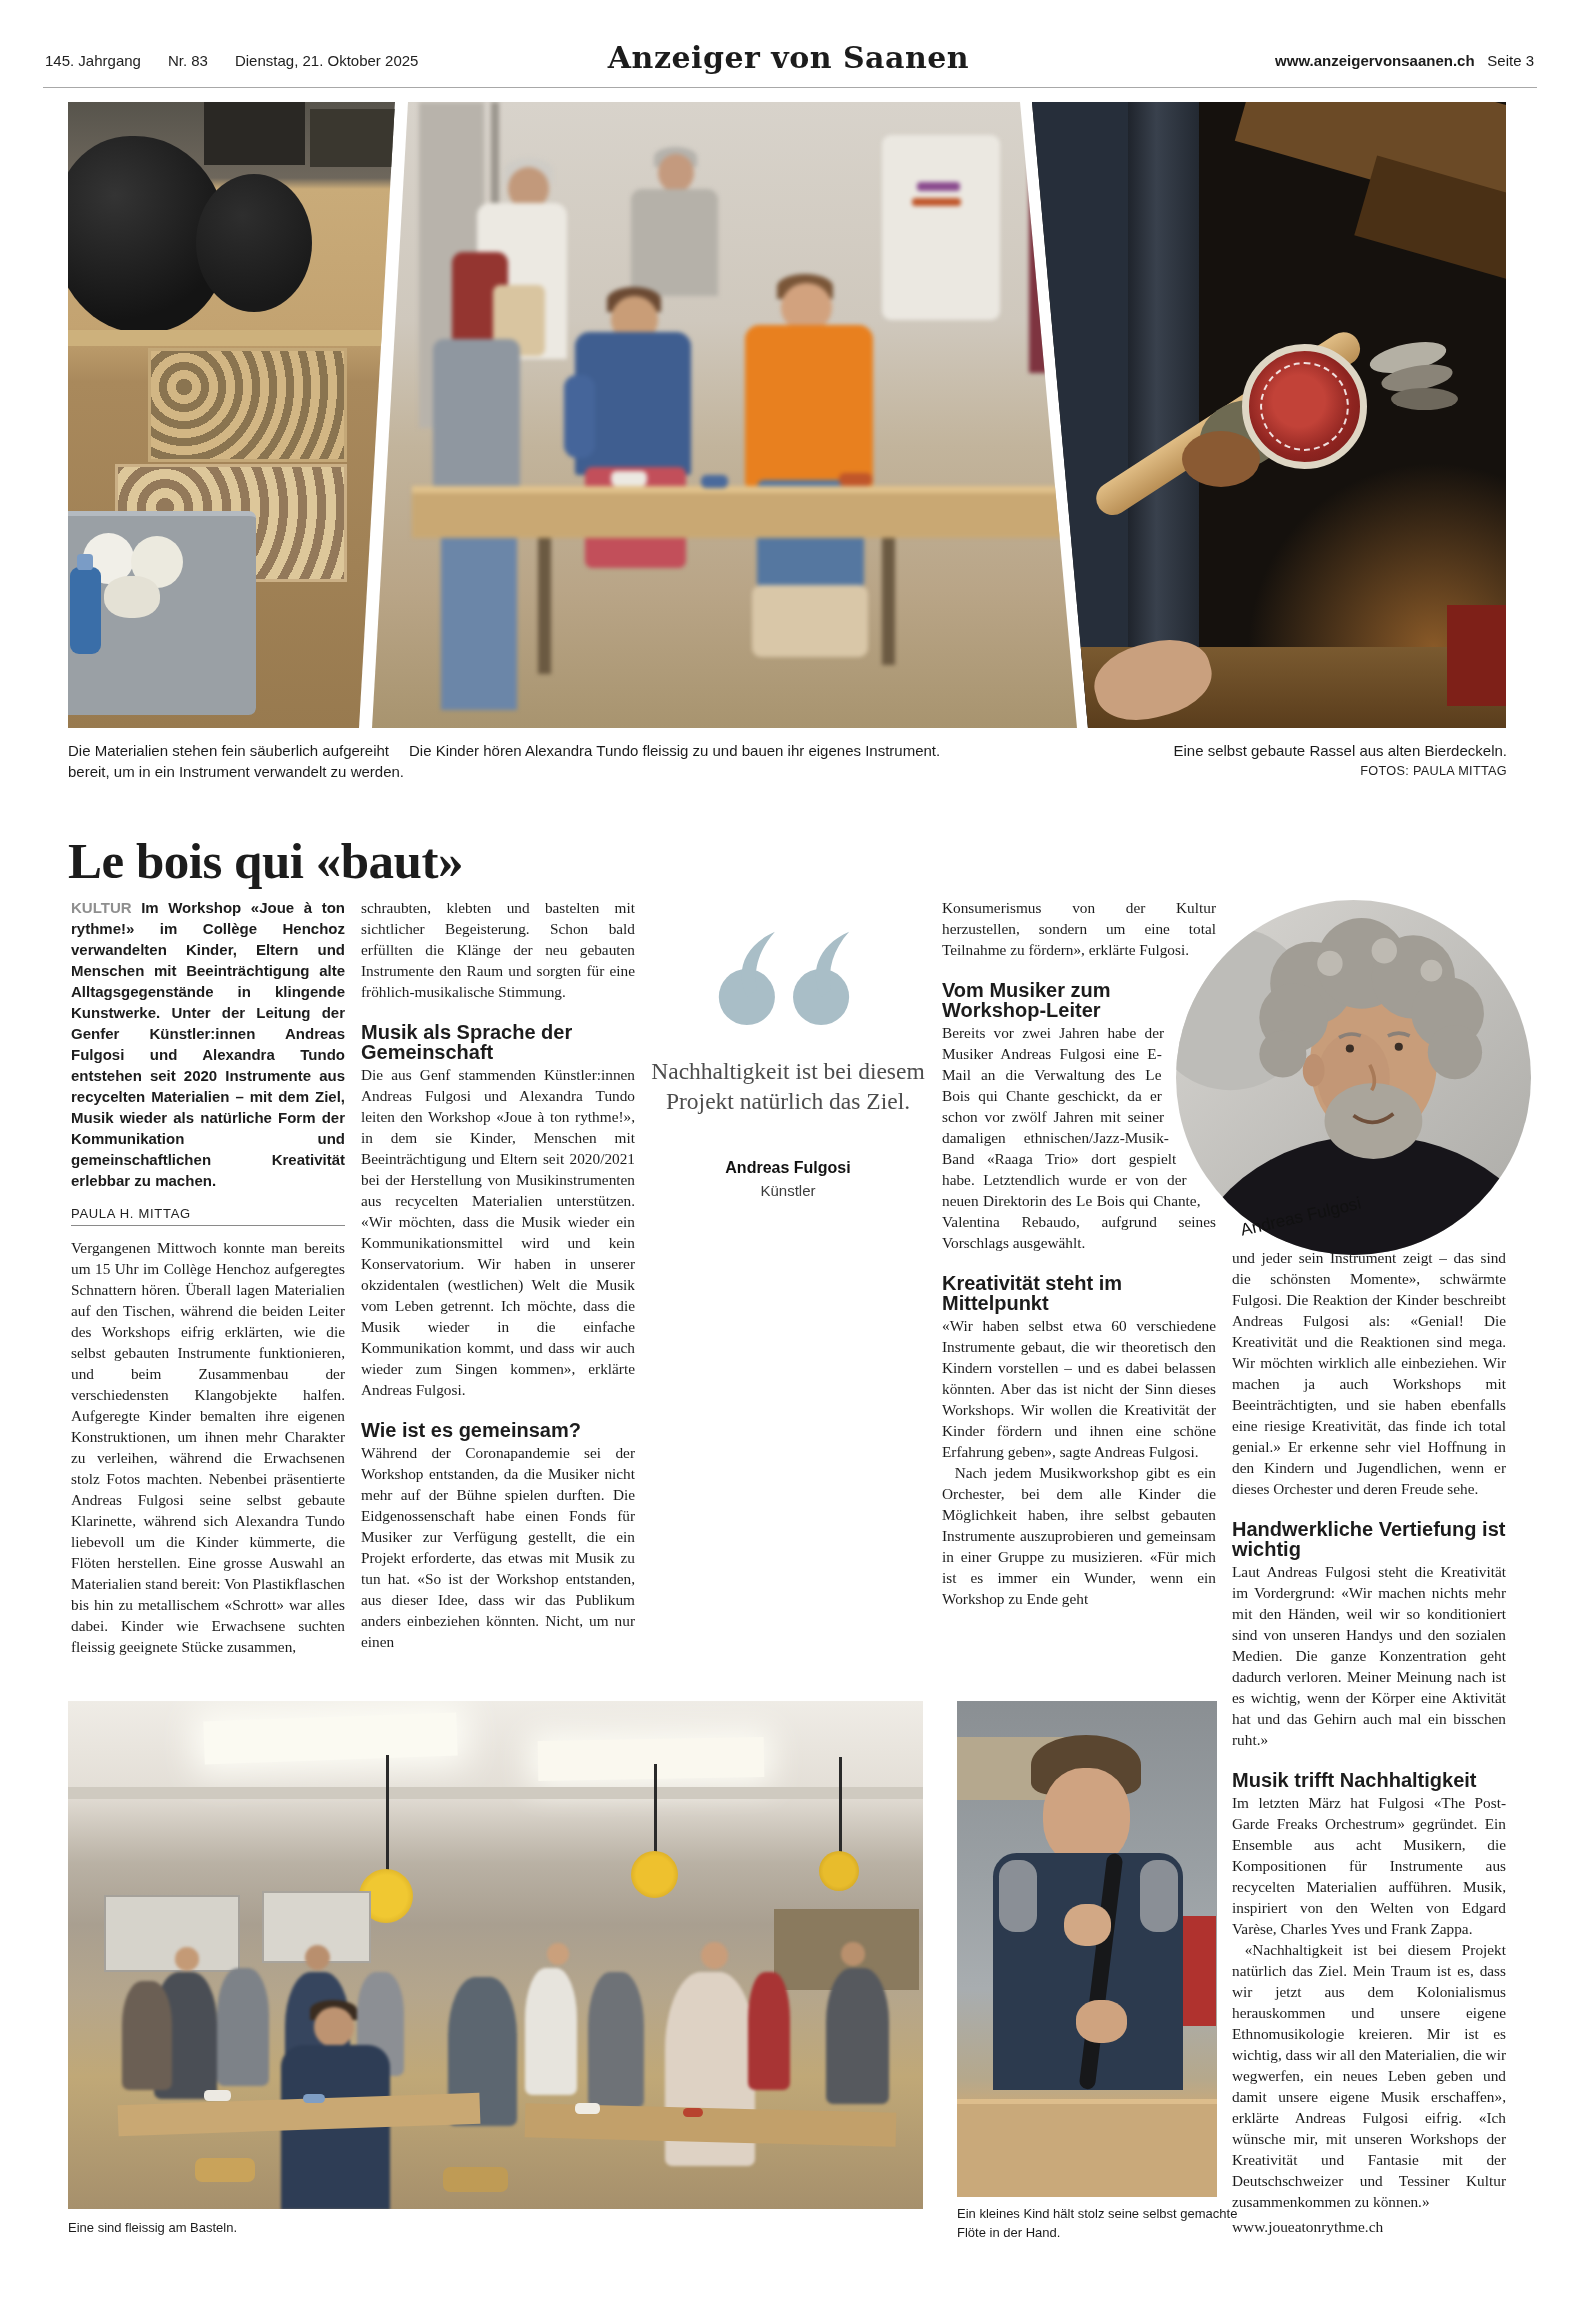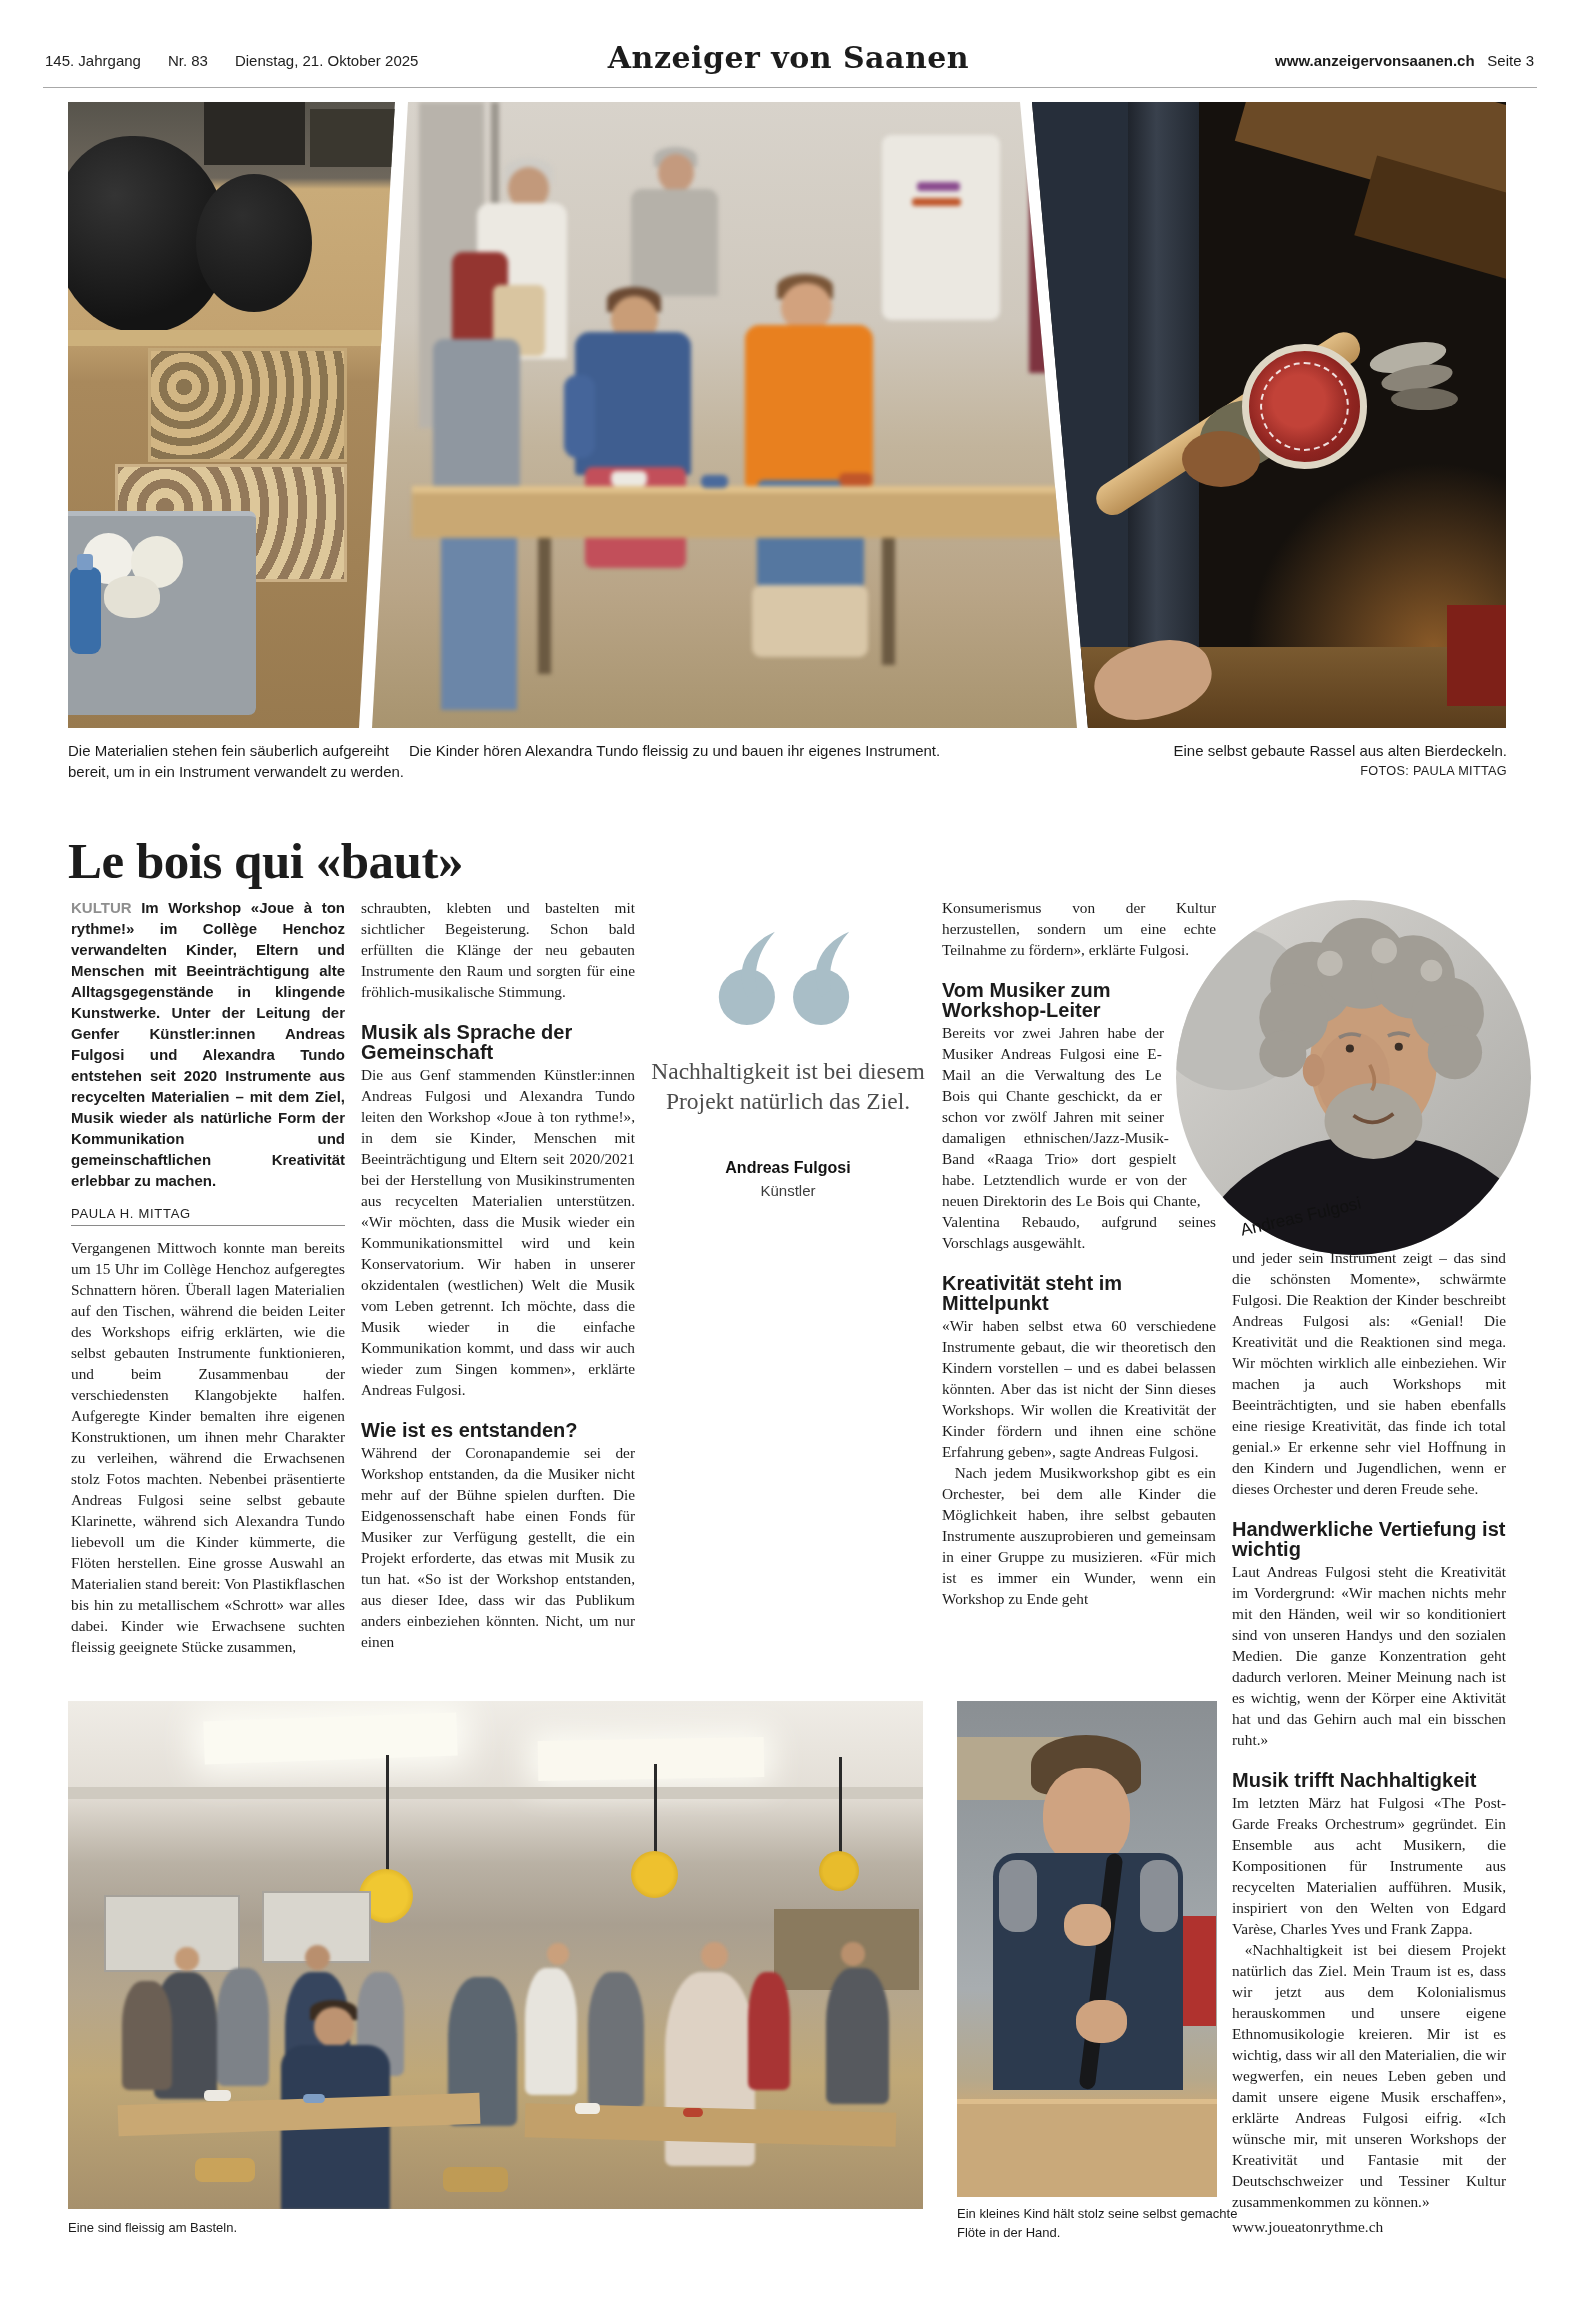--- a/index.html
+++ b/index.html
@@ -296,21 +296,21 @@
   <div class="abs col col1">
     <p class="lead"><span class="kicker">KULTUR</span> <span>Im Workshop «Joue à ton rythme!» im Collège Henchoz verwandelten Kinder, Eltern und Menschen mit Beeinträchtigung alte Alltagsgegenstände in klingende Kunstwerke. Unter der Leitung der Genfer Künstler:innen Andreas Fulgosi und Alexandra Tundo entstehen seit 2020 Instrumente aus recycelten Materialien – mit dem Ziel, Musik wieder als natürliche Form der Kommunikation und gemeinschaftlichen Kreativität erlebbar zu machen.</span></p>
     <div class="byline">PAULA H. MITTAG</div>
     <p class="body-para">Vergangenen Mittwoch konnte man bereits um 15 Uhr im Collège Henchoz aufgeregtes Schnattern hören. Überall lagen Materialien auf den Tischen, während die beiden Leiter des Workshops eifrig erklärten, wie die selbst gebauten Instrumente funktionieren, und beim Zusammenbau der verschiedensten Klangobjekte halfen. Aufgeregte Kinder bemalten ihre eigenen Konstruktionen, um ihnen mehr Charakter zu verleihen, während die Erwachsenen stolz Fotos machten. Nebenbei präsentierte Andreas Fulgosi seine selbst gebaute Klarinette, während sich Alexandra Tundo liebevoll um die Kinder kümmerte, die Flöten herstellen. Eine grosse Auswahl an Materialien stand bereit: Von Plastikflaschen bis hin zu metallischem «Schrott» war alles dabei. Kinder wie Erwachsene suchten fleissig geeignete Stücke zusammen,</p>
   </div>
 
   <div class="abs col col2">
       <p class="body-para">schraubten, klebten und bastelten mit sichtlicher Begeisterung. Schon bald erfüllten die Klänge der neu gebauten Instrumente den Raum und sorgten für eine fröhlich-musikalische Stimmung.</p>
       <h3 class="subhead">Musik als Sprache der Gemeinschaft</h3>
       <p class="body-para">Die aus Genf stammenden Künstler:innen Andreas Fulgosi und Alexandra Tundo leiten den Workshop «Joue à ton rythme!», in dem sie Kinder, Menschen mit Beeinträchtigung und Eltern seit 2020/2021 bei der Herstellung von Musikinstrumenten aus recycelten Materialien unterstützen. «Wir möchten, dass die Musik wieder ein Kommunikationsmittel wird und kein Konservatorium. Wir haben in unserer okzidentalen (westlichen) Welt die Musik vom Leben getrennt. Ich möchte, dass die Musik wieder in die einfache Kommunikation kommt, und dass wir auch wieder zum Singen kommen», erklärte Andreas Fulgosi.</p>
-      <h3 class="subhead">Wie ist es entstanden?</h3>
+      <h3 class="subhead">Wie ist es gemeinsam?</h3>
       <p class="body-para">Während der Coronapandemie sei der Workshop entstanden, da die Musiker nicht mehr auf der Bühne spielen durften. Die Eidgenossenschaft habe einen Fonds für Musiker zur Verfügung gestellt, die ein Projekt erforderte, das etwas mit Musik zu tun hat. «So ist der Workshop entstanden, aus dieser Idee, dass wir das Publikum anders einbeziehen könnten. Nicht, um nur einen</p>
     </div>
 
   <div class="abs col col3">
     <div class="quote-mark">
       <svg width="143" height="96" viewBox="0 0 158 106" aria-hidden="true">
         <g fill="#a9bec7">
           <circle cx="33" cy="74" r="31"></circle>
           <path d="M33 74 C20 48 28 18 64 2 C46 22 40 44 44 66 Z"></path>
           <g transform="translate(82,0)">
@@ -320,21 +320,21 @@
         </g>
       </svg>
     </div>
     <div class="quote-text">Nachhaltigkeit ist bei diesem Projekt natürlich das Ziel.</div>
     <div class="quote-author">Andreas Fulgosi</div>
     <div class="quote-role">Künstler</div>
   </div>
 
   <div class="abs col col4">
     <div class="circle-float"></div>
-  <p class="body-para">Konsumerismus von der Kultur herzustellen, sondern um eine echte Teilnahme zu fördern», erklärte Fulgosi.</p>
+  <p class="body-para">Konsumerismus von der Kultur herzustellen, sondern um eine total Teilnahme zu fördern», erklärte Fulgosi.</p>
       <h3 class="subhead">Vom Musiker zum Workshop-Leiter</h3>
       <p class="body-para">Bereits vor zwei Jahren habe der Musiker Andreas Fulgosi eine E-Mail an die Verwaltung des Le Bois qui Chante geschickt, da er schon vor zwölf Jahren mit seiner damaligen ethnischen/Jazz-Musik-Band «Raaga Trio» dort gespielt habe. Letztendlich wurde er von der neuen Direktorin des Le Bois qui Chante, Valentina Rebaudo, aufgrund seines Vorschlags ausgewählt.</p>
       <h3 class="subhead">Kreativität steht im Mittelpunkt</h3>
       <p class="body-para">«Wir haben selbst etwa 60 verschiedene Instrumente gebaut, die wir theoretisch den Kindern vorstellen – und es dabei belassen könnten. Aber das ist nicht der Sinn dieses Workshops. Wir wollen die Kreativität der Kinder fördern und ihnen eine schöne Erfahrung geben», sagte Andreas Fulgosi.</p>
       <p class="body-para indent">Nach jedem Musikworkshop gibt es ein Orchester, bei dem alle Kinder die Möglichkeit haben, ihre selbst gebauten Instrumente auszuprobieren und gemeinsam in einer Gruppe zu musizieren. «Für mich ist es immer ein Wunder, wenn ein Workshop zu Ende geht</p>
     </div>
 
   <div class="abs portrait">
     <svg width="355" height="355" viewBox="0 0 392 392">
       <defs>

